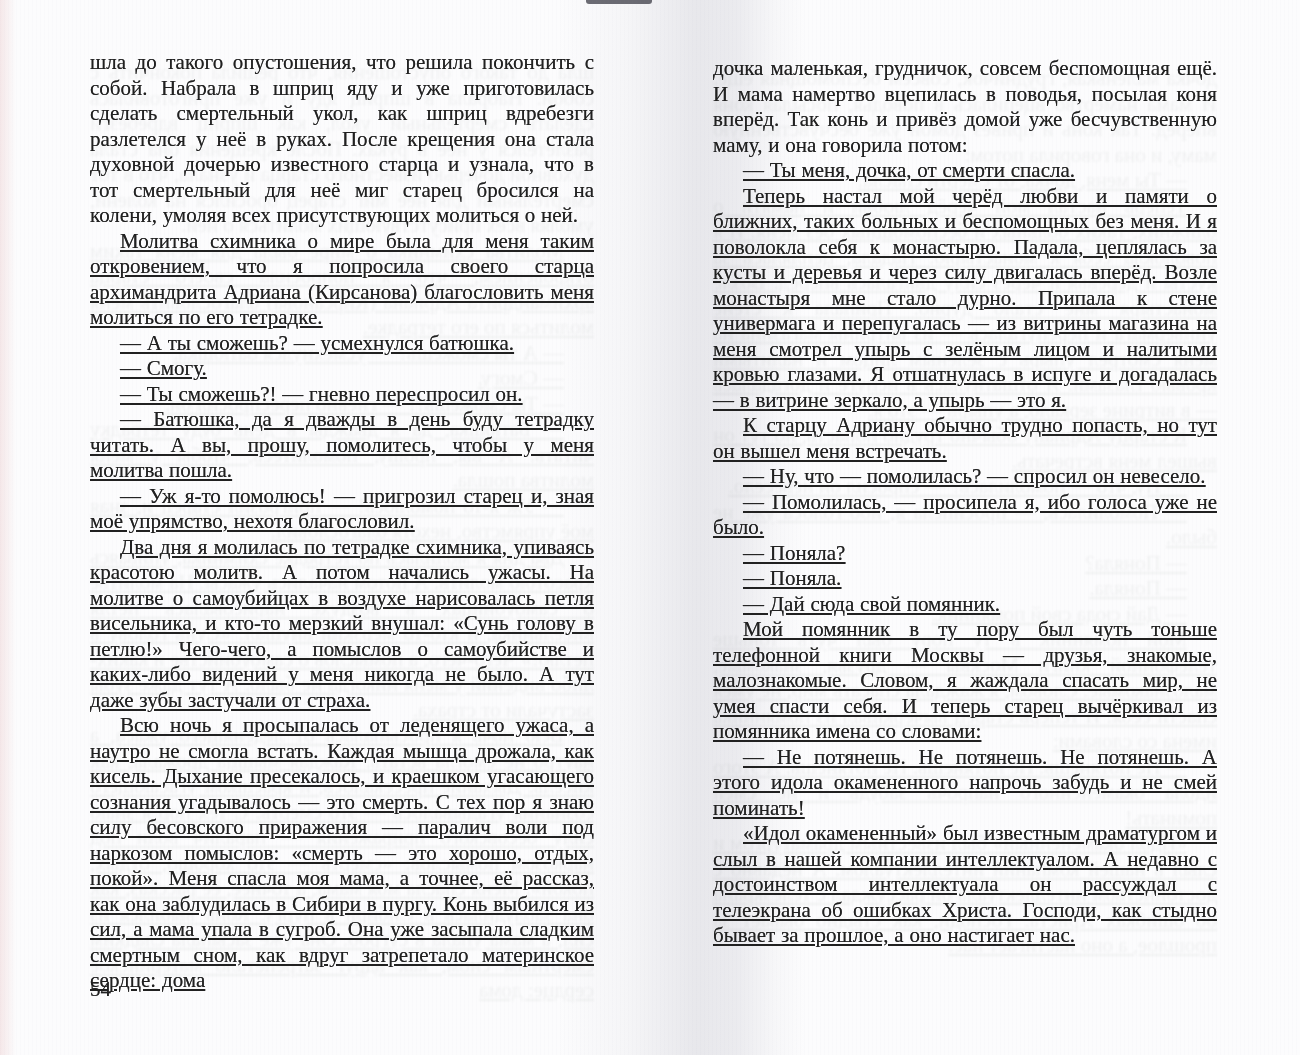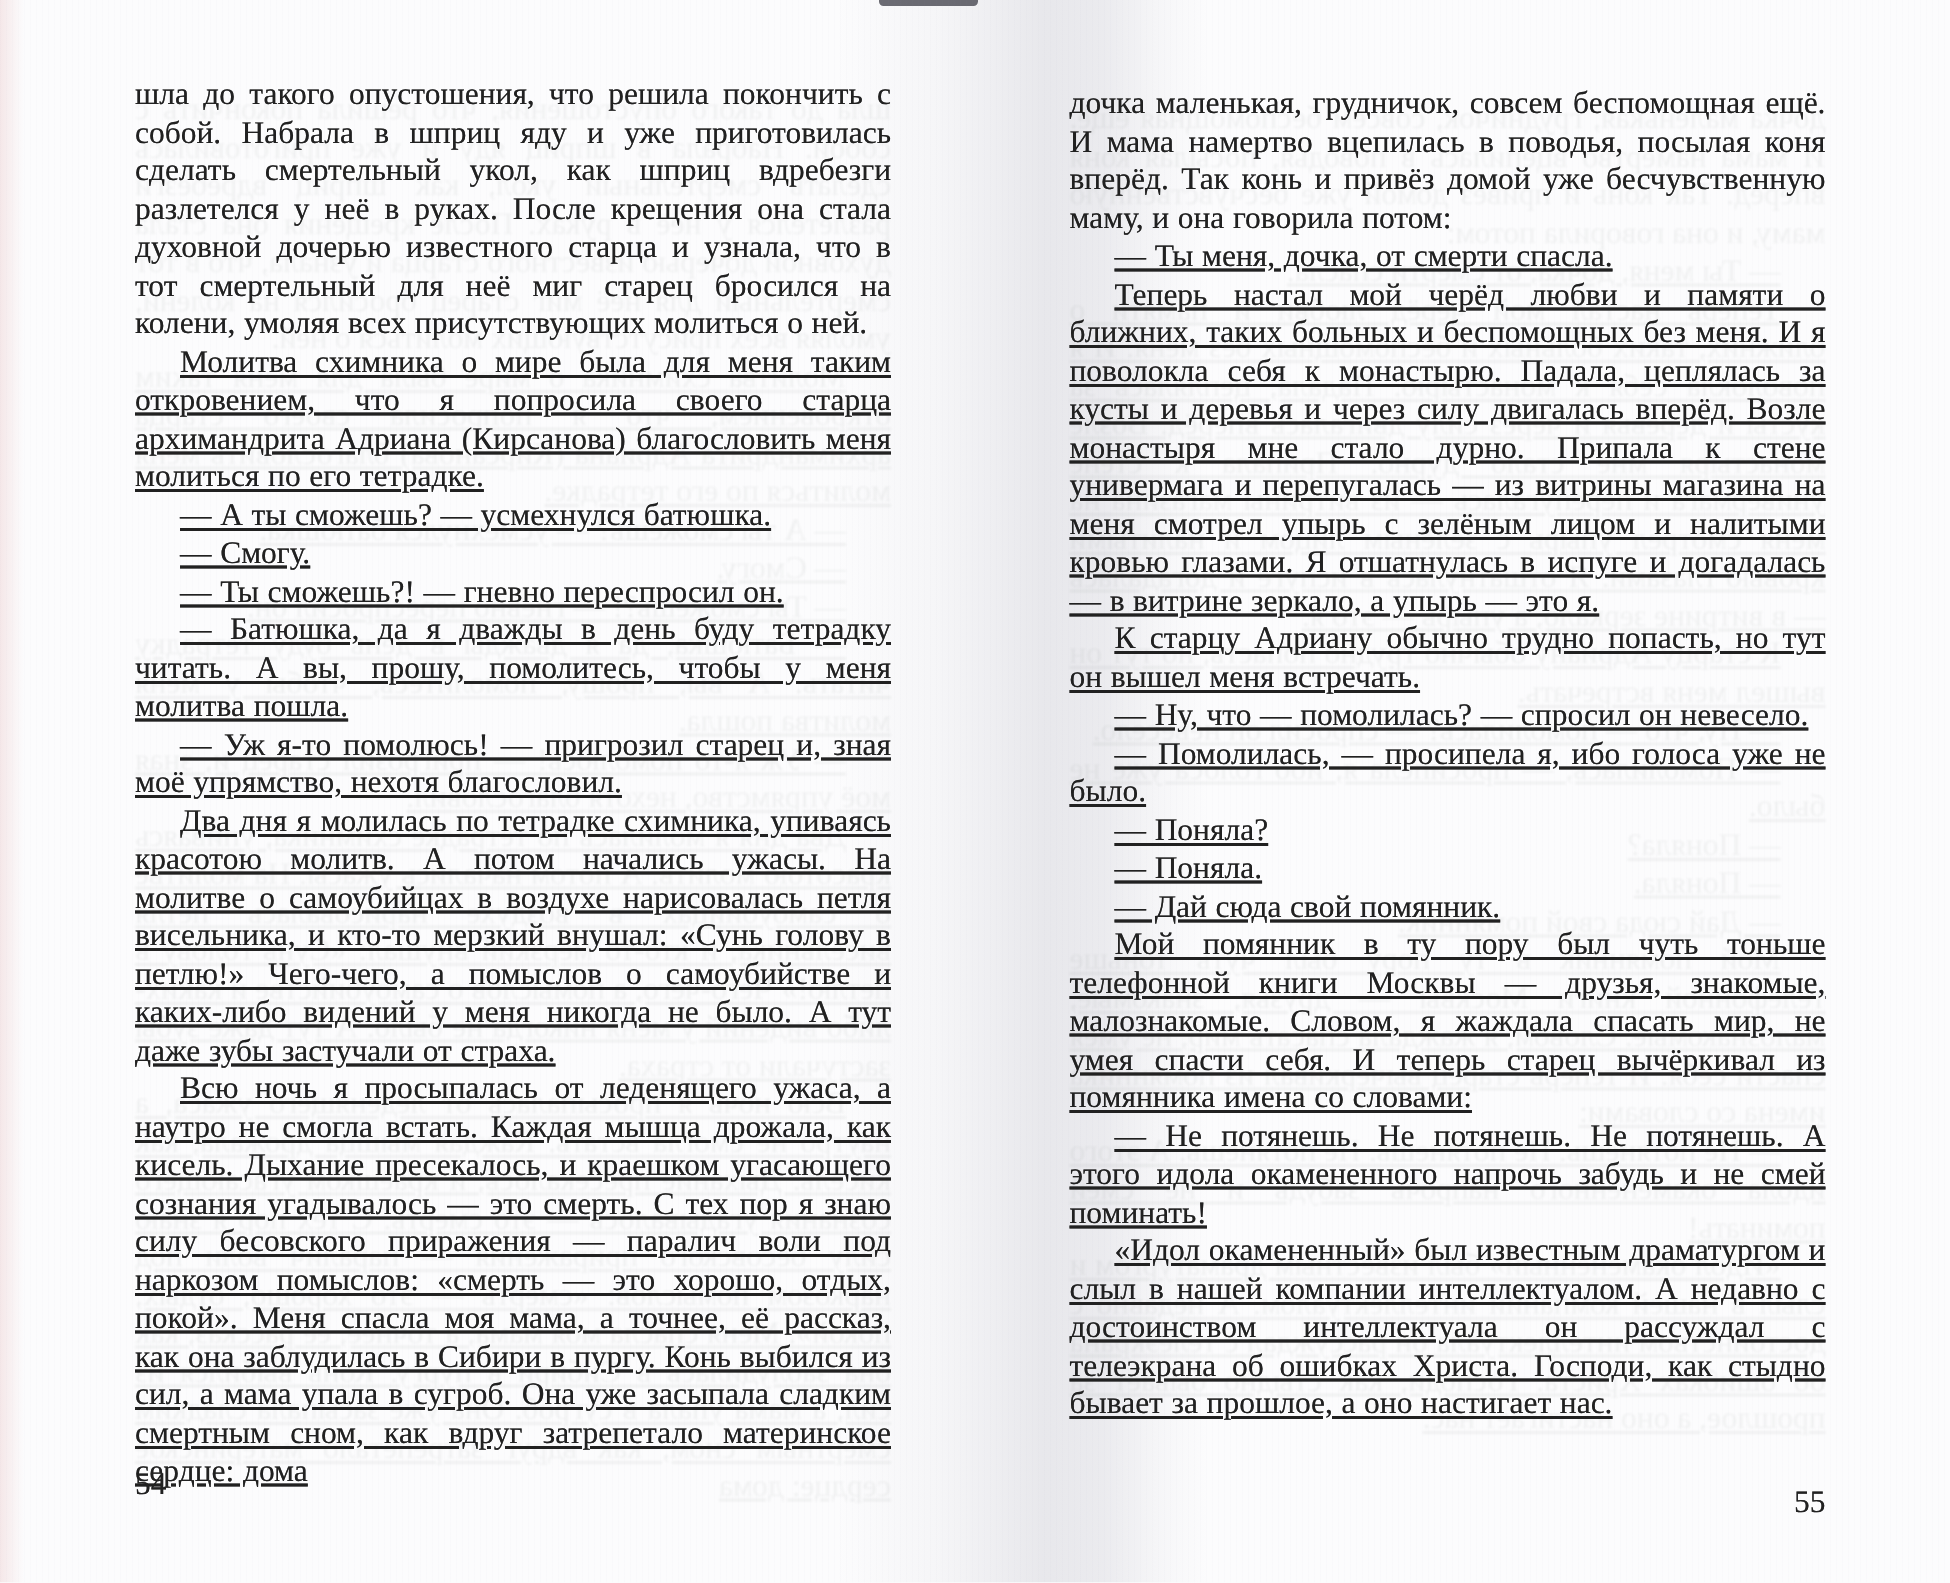--- a/index.html
+++ b/index.html
@@ -137,14 +137,13 @@
         <p class="para indent" lang="ru">— Поняла?</p>
         <p class="para indent" lang="ru">— Поняла.</p>
         <p class="para indent" lang="ru">— Дай сюда свой помянник.</p>
         <p class="para indent" lang="ru">Мой помянник в ту пору был чуть тоньше телефонной книги Москвы — друзья, знакомые, малознакомые. Словом, я жаждала спасать мир, не умея спасти себя. И теперь старец вычёркивал из помянника имена со словами:</p>
         <p class="para indent" lang="ru">— Не потянешь. Не потянешь. Не потянешь. А этого идола окамененного напрочь забудь и не смей поминать!</p>
         <p class="para indent" lang="ru">«Идол окамененный» был известным драматургом и слыл в нашей компании интеллектуалом. А недавно с достоинством интеллектуала он рассуждал с телеэкрана об ошибках Христа. Господи, как стыдно бывает за прошлое, а оно настигает нас.</p>
       </div>
   </div>
 
   <div class="page-number page-number-left">54</div>
-  <div class="page-number page-number-right">55</div>
 </div>
 
 </body></html>

